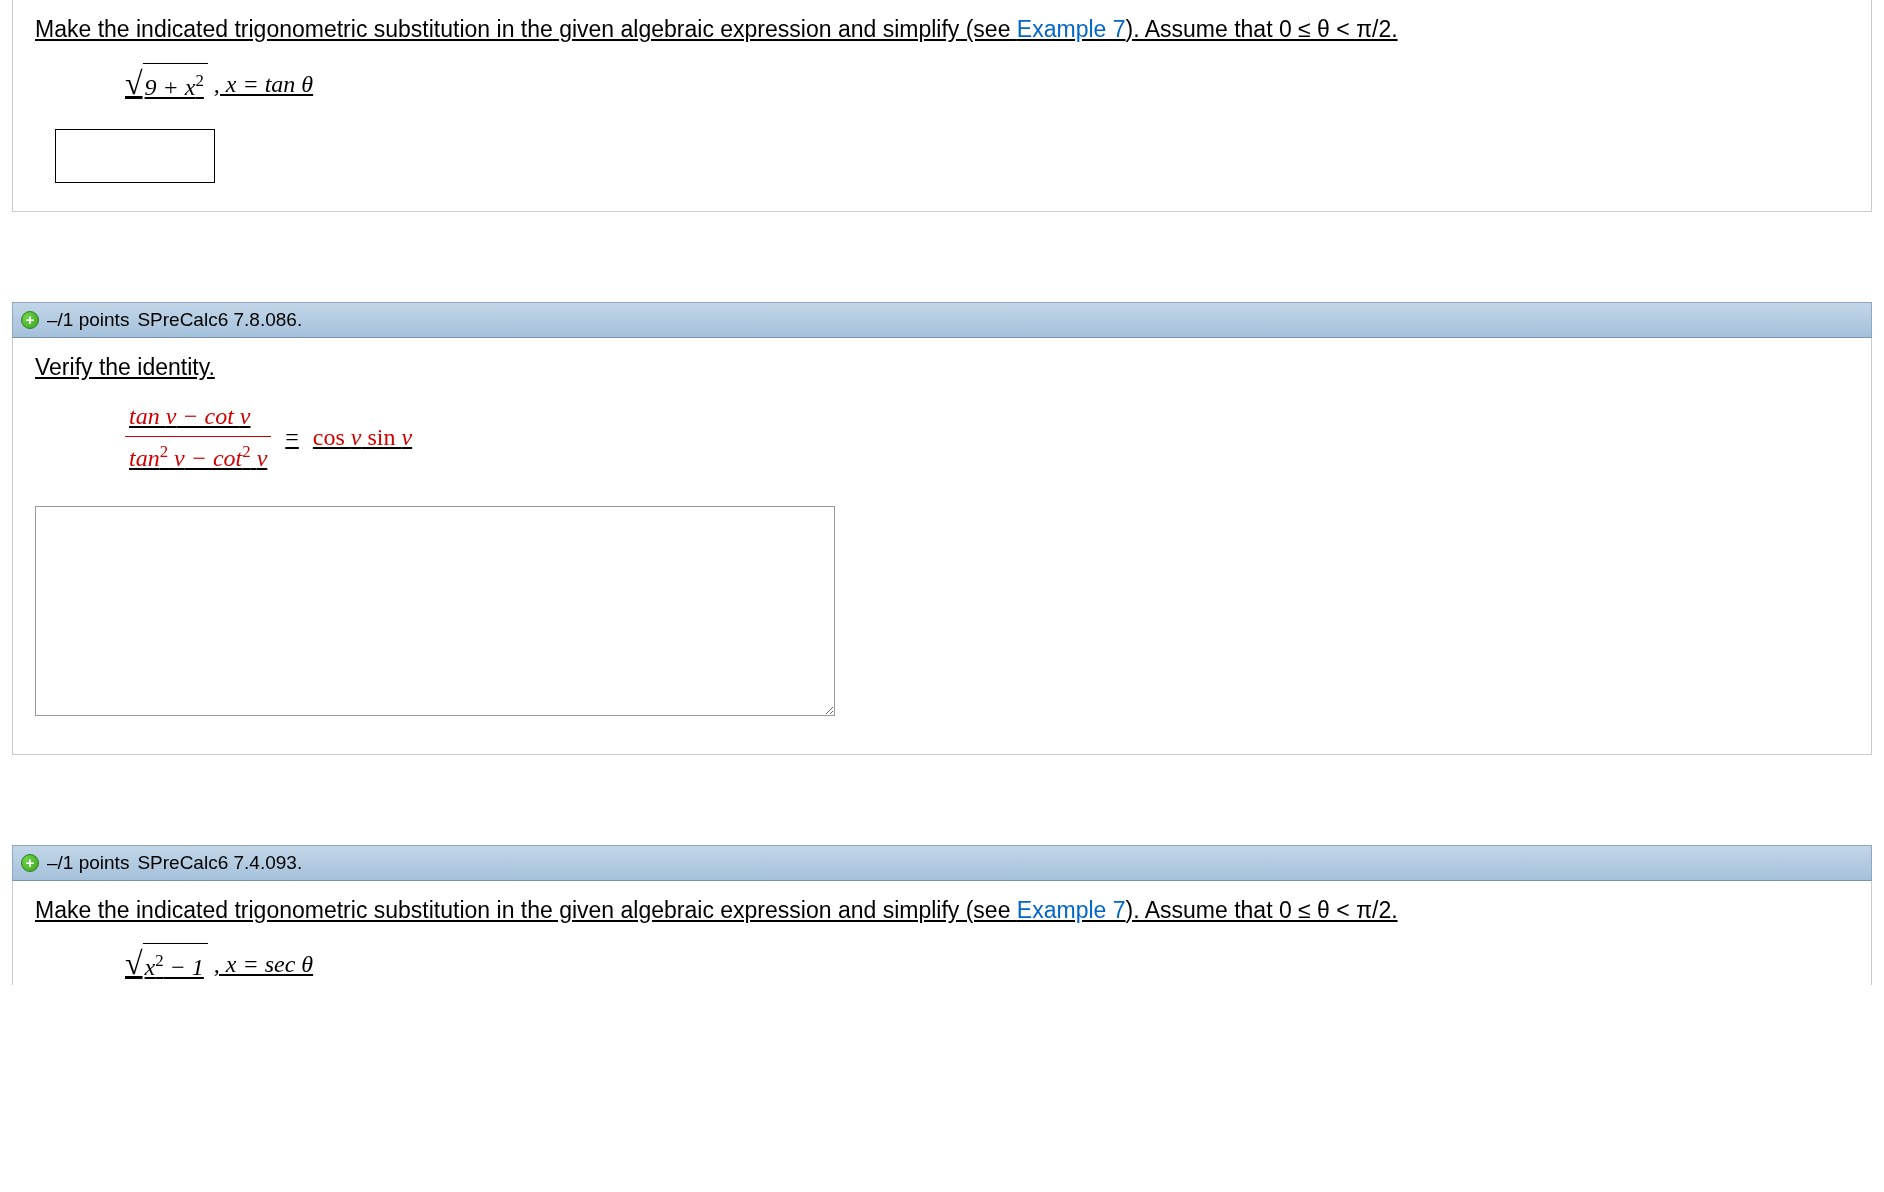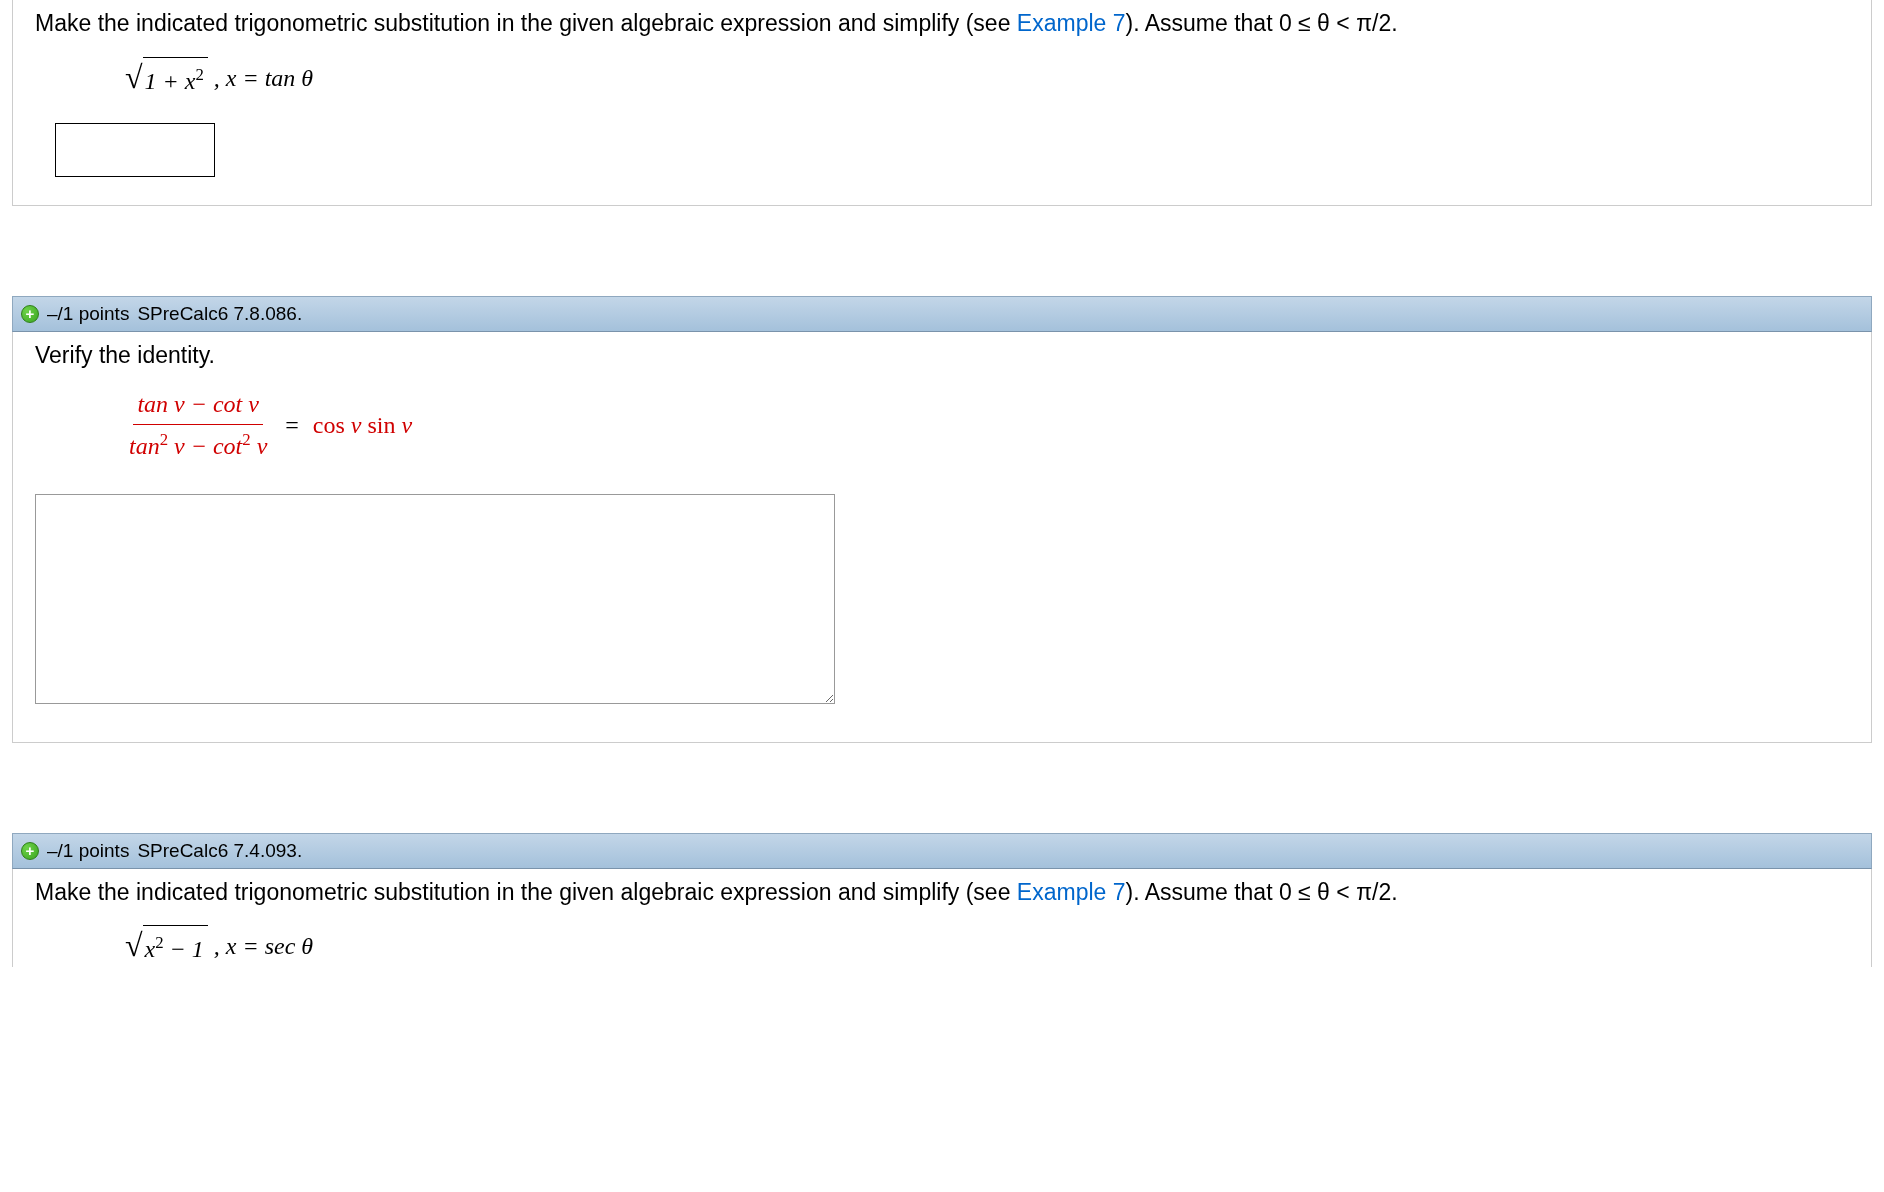--- a/index.html
+++ b/index.html
@@ -10,23 +10,24 @@
     color: #000;
   }
   .question-box {
     border: 1px solid #ccc;
     border-top: none;
     margin: 0 12px;
     background: #fff;
     padding: 0;
   }
   .question-content {
-    padding: 6px 22px 28px 22px;
+    padding: 12px 22px 28px 22px;
     font-size: 23px;
     line-height: 1.5;
+    text-decoration: underline;
   }
   .question-text {
     margin-bottom: 8px;
   }
   .example-link {
     color: #0066cc;
   }
   .math-line {
     font-family: Georgia, "Times New Roman", serif;
     font-style: italic;
@@ -106,41 +107,40 @@
     font-size: 24px;
     margin: 14px 0 0 90px;
     color: #d00000;
     display: flex;
     align-items: center;
     gap: 14px;
   }
   .frac {
     display: inline-flex;
     flex-direction: column;
-    align-items: center;
     font-style: italic;
   }
   .frac .num { border-bottom: 1.5px solid #d00000; padding: 0 4px 2px 4px; white-space: nowrap; }
   .frac .den { padding: 2px 4px 0 4px; white-space: nowrap; }
   .eq-black { color: #000; font-style: normal; }
   .ital { font-style: italic; }
 </style>
 </head>
 <body>
 
 <div class="question-box">
   <div class="question-content">
     <div class="question-text">
       <span>Make the indicated trigonometric substitution in the given algebraic expression and simplify (see </span><span class="example-link">Example 7</span><span>). Assume that  0 ≤ θ &lt; π/2.</span>
     </div>
     <div class="math-line">
       <span class="sqrt-wrap">
         <span class="sqrt-sign">√</span>
         <span class="sqrt-body">
-          <span>1 + x</span><span class="sup">2</span>
+          <span>9 + x</span><span class="sup">2</span>
         </span>
       </span>
       <span>,   x = tan θ</span>
     </div>
     <input type="text" class="answer-input-small" style="">
   </div>
 </div>
 
 <div class="spacer"></div>
 

